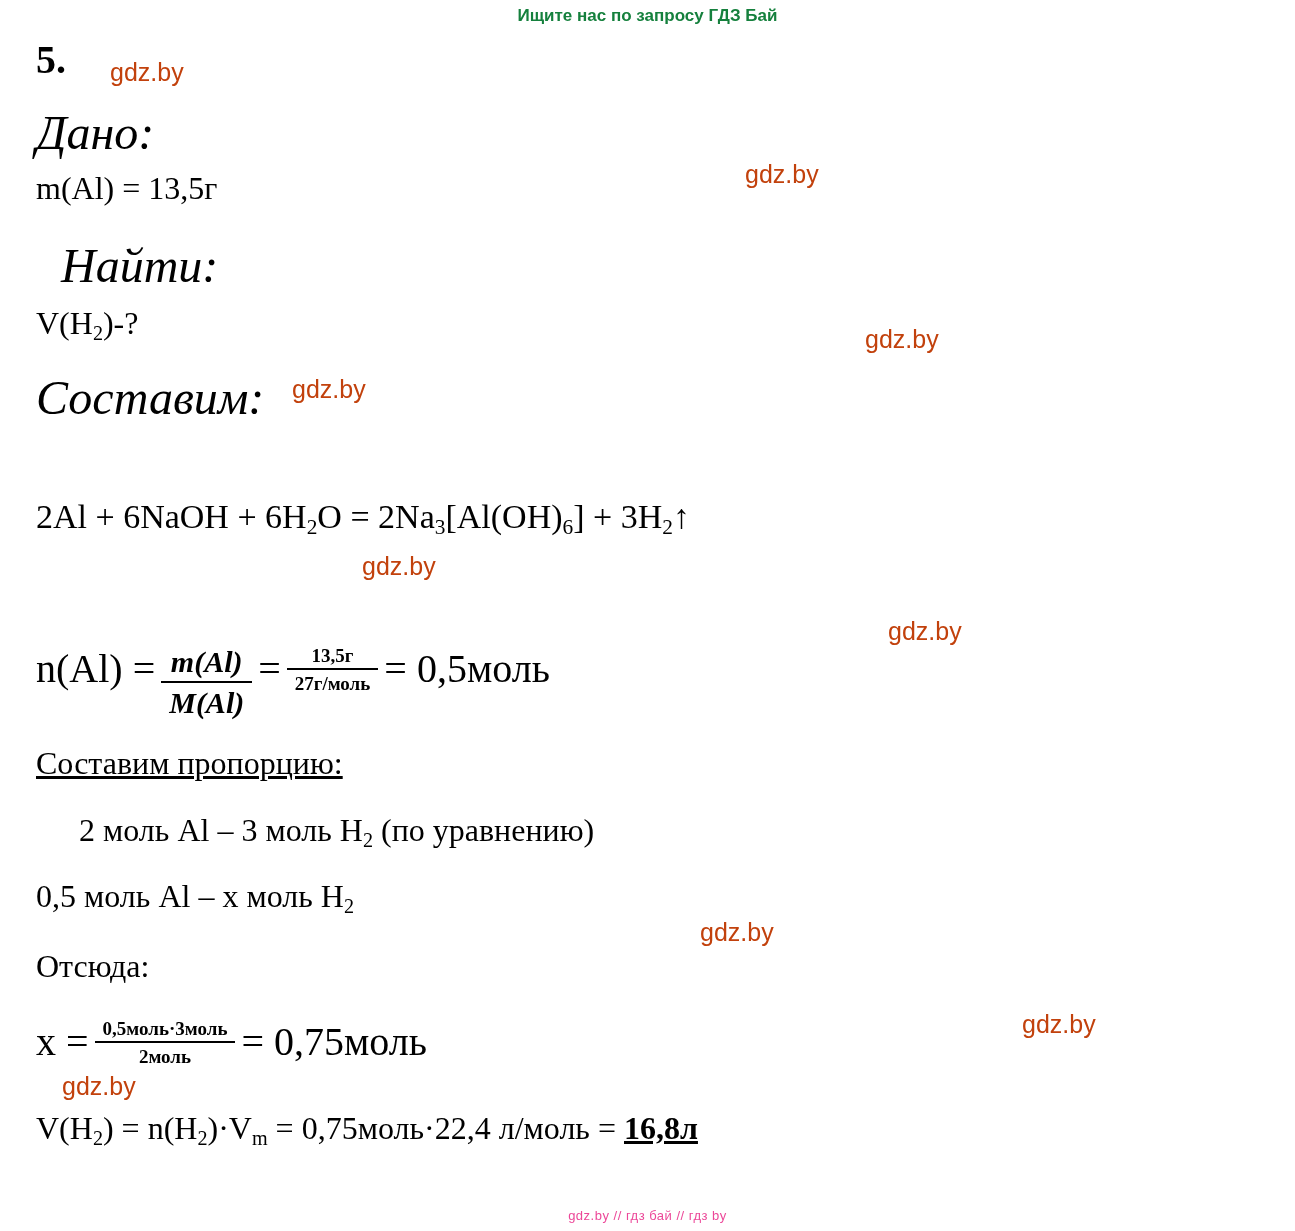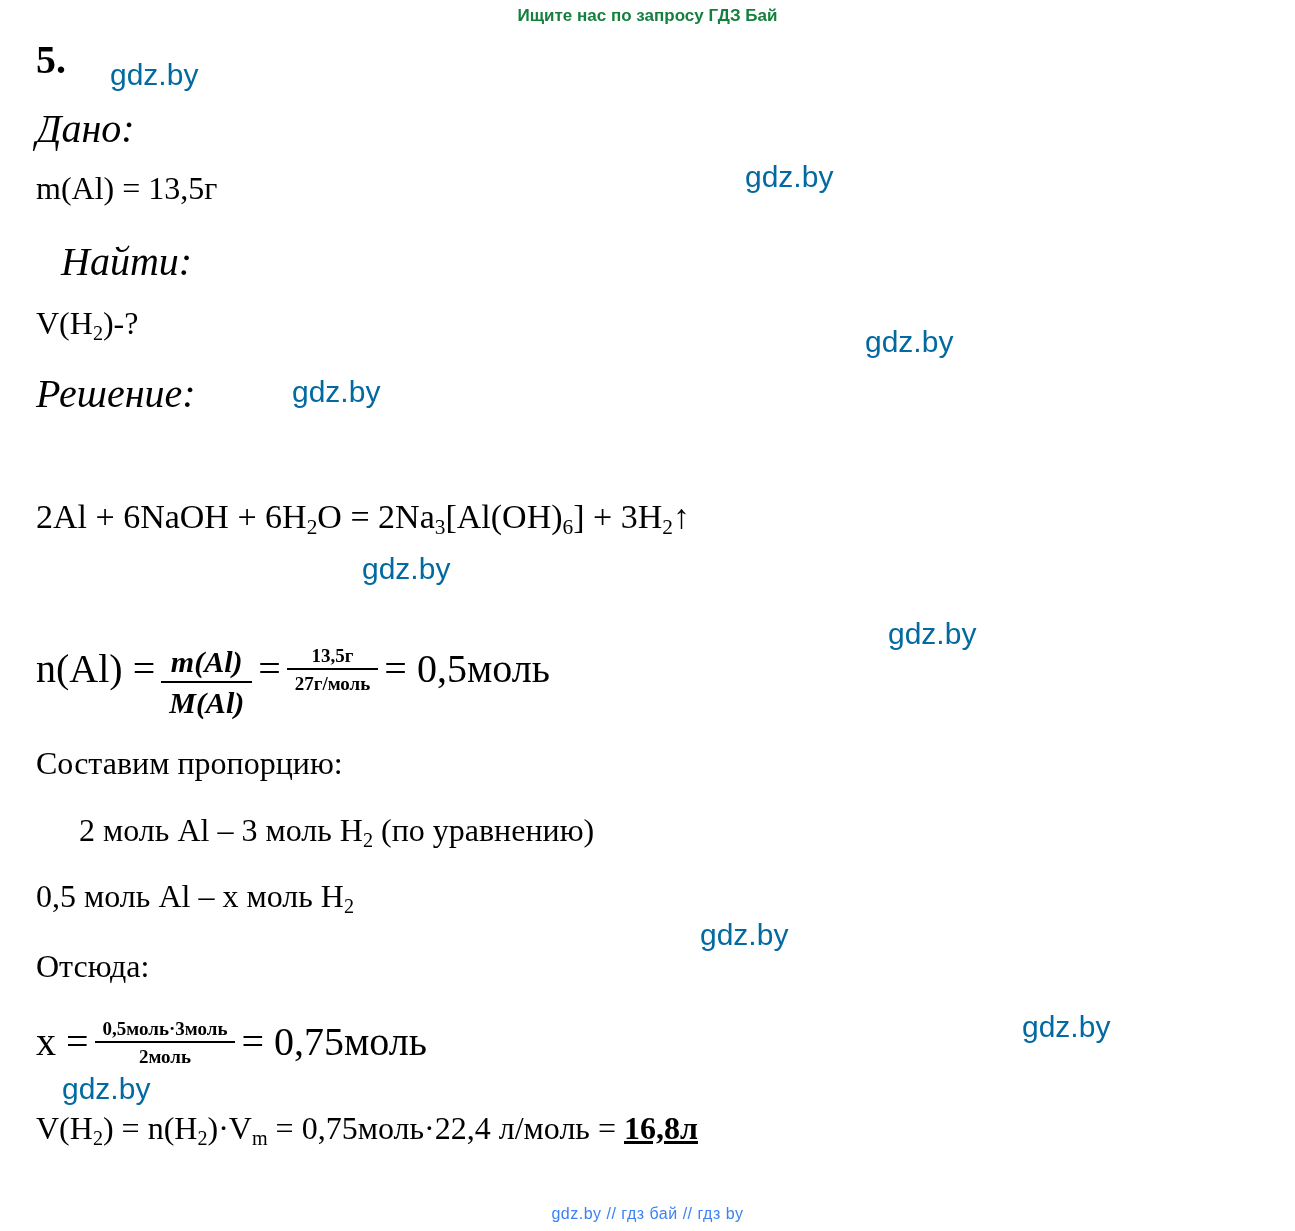--- a/index.html
+++ b/index.html
@@ -26,44 +26,44 @@
     font-weight: bold;
     color: #15803d;
   }
   .bottom-banner {
     position: absolute;
     bottom: 8px;
     left: 0;
     width: 100%;
     text-align: center;
     font-family: "Liberation Sans", sans-serif;
-    font-size: 16px;
-    color: #3b82f6;
+    font-size: 13px;
+    color: #ec4899;
     letter-spacing: 0.5px;
   }
   .wm {
     position: absolute;
     font-family: "Liberation Sans", sans-serif;
-    font-size: 30px;
-    color: #0369a1;
+    font-size: 25px;
+    color: #c2410c;
     white-space: nowrap;
     pointer-events: none;
   }
   .task-number {
     position: absolute;
     left: 36px;
     top: 36px;
     font-size: 40px;
     font-weight: bold;
     font-family: "Liberation Serif", serif;
   }
   .label-italic {
     position: absolute;
     font-style: italic;
-    font-size: 40px;
+    font-size: 48px;
     font-family: "Liberation Serif", serif;
   }
   .line {
     position: absolute;
     font-size: 32px;
     font-family: "Liberation Serif", serif;
     white-space: nowrap;
   }
   .eq-main {
     position: absolute;
@@ -130,40 +130,40 @@
 <div class="wm" style="left:62px; top:1072px;">gdz.by</div>
 
 <div class="task-number">5.</div>
 
 <div class="label-italic" style="left:36px; top:105px;">Дано:</div>
 <div class="line" style="left:36px; top:170px;">m(Al) = 13,5г</div>
 
 <div class="label-italic" style="left:36px; top:238px;margin-left:25px;">Найти:</div>
 <div class="line" style="left:36px; top:305px;"><span>V(H</span><sub>2</sub><span>)-?</span></div>
 
-<div class="label-italic" style="left:36px; top:370px;">Решение:</div>
+<div class="label-italic" style="left:36px; top:370px;">Составим:</div>
 
 <div class="eq-main"><span>2Al + 6NaOH + 6H</span><sub>2</sub><span>O = 2Na</span><sub>3</sub><span>[Al(OH)</span><sub>6</sub><span>] + 3H</span><sub>2</sub><span>↑</span></div>
 
 <div class="calc-row" style="left:36px; top:645px;">
   <span>n(Al) =</span>
   <span class="frac">
     <span class="num italic">m(Al)</span>
     <span class="den italic">M(Al)</span>
   </span>
   <span>=</span>
   <span class="frac">
     <span class="num small">13,5г</span>
     <span class="den small">27г/моль</span>
   </span>
   <span>=</span>
   <span style="margin-left:10px;">0,5моль</span>
 </div>
 
-<div class="line" style="left:36px; top:745px;">Составим пропорцию:</div>
+<div class="line" style="left:36px; top:745px;text-decoration:underline;">Составим пропорцию:</div>
 <div class="line" style="left:36px; top:812px;margin-left:43px;"><span>2 моль Al – 3 моль H</span><sub>2</sub><span> (по уравнению)</span></div>
 <div class="line" style="left:36px; top:878px;"><span>0,5 моль Al – x моль H</span><sub>2</sub></div>
 
 <div class="line" style="left:36px; top:948px;">Отсюда:</div>
 
 <div class="calc-row" style="left:36px; top:1018px;">
   <span>x =</span>
   <span class="frac">
     <span class="num small">0,5моль·3моль</span>
     <span class="den small">2моль</span>

